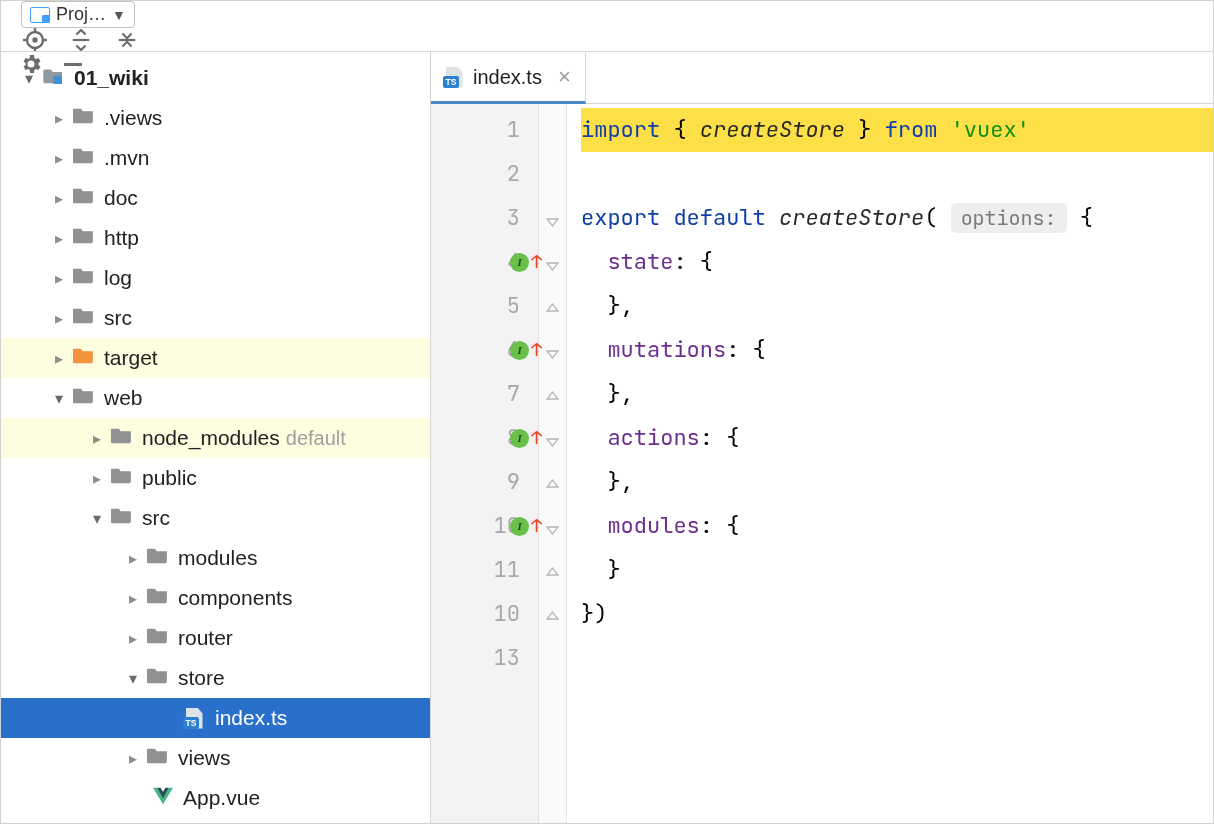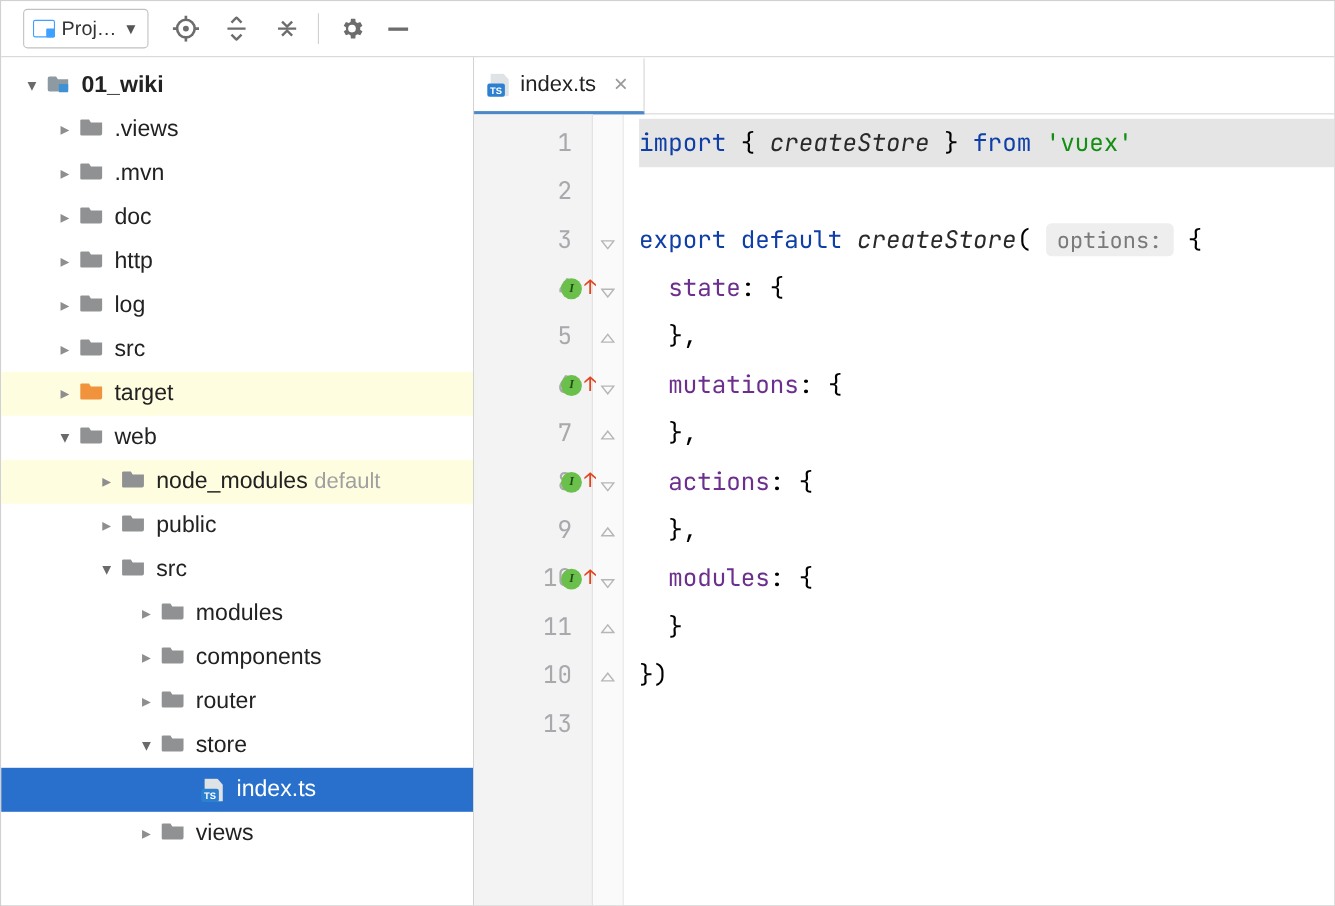--- a/index.html
+++ b/index.html
@@ -10,22 +10,23 @@
     font-family:-apple-system,BlinkMacSystemFont,"Segoe UI",Helvetica,Arial,sans-serif;
     font-size:20px;
     color:#000;
     overflow:hidden;
     display:flex;flex-direction:column;
     border:1px solid #d1d1d1;
   }
   
   .topbar{
     height:50px;
-    display:flex;align-items:center;
+    display:flex;align-items:flex-start;
     flex-shrink:0;
+    flex-direction:column;
   }
   .dropdown{
     display:flex;align-items:center;
     height:36px;
     padding:2px 8px 2px 8px;
     margin-left:20px;
     border:1px solid #c1c1c1;border-radius:4px;
     background:#fff;
     cursor:pointer;
   }
@@ -88,21 +89,21 @@
   .code{flex:1;display:flex;min-height:0;font-family:"Menlo","JetBrains Mono","Consolas",monospace;font-size:22px;line-height:44px}
   .gutter{width:108px;flex-shrink:0;background:#f3f3f3;border-right:1px solid #e1e1e1;text-align:right;color:#a8a8ad;padding-top:4px;position:relative}
   .gline{height:44px;padding-right:18px;position:relative}
   .gline .gnum{display:inline-block;min-width:28px}
   .g-marker{position:absolute;right:-4px;top:50%;transform:translateY(-50%);display:flex;align-items:center;gap:0}
   .g-circ{width:19px;height:19px;border-radius:50%;background:#6bbf4b;display:flex;align-items:center;justify-content:center;color:#1c4e16;font:italic 600 11px/1 serif}
   .g-arrow{color:#e2431e;font-weight:700;font-size:18px;margin-left:2px}
   .foldcol{width:28px;flex-shrink:0;background:#fafafa;border-right:1px solid #e6e6e6;display:flex;flex-direction:column;align-items:center;padding-top:6px}
   .codecol{flex:1;padding:4px 0 0 14px;position:relative}
   .cl{height:44px;white-space:pre}
-  .cl.hl{background:#e5e5e5}
+  .cl.hl{background:#fde047}
   .kw{color:#0f3fa6}
   .st{color:#148f14}
   .fn{font-style:italic;color:#2a2a2a}
   .prop{color:#6d2f8e}
   .hint{background:#eeeeee;border-radius:5px;padding:2px 10px;color:#7a7a7a;font-size:20px;font-family:inherit}
   .def{color:#0f3fa6}
 </style>
 </head>
 <body>
 
@@ -315,20 +316,30 @@
     </div>
     <div class="trow">
       <span class="sp" style="width:112px"></span>
         <span class="chev">▸</span>
         <span class="sp" style="width:4px"></span>
       <span class="folder"><svg class="folder-svg" viewBox="0 0 24 20">
             <path d="M1 2h8l2 3h12v12a2 2 0 0 1-2 2H1a2 2 0 0 1-2-2V4a2 2 0 0 1 2-2Z"></path>
           </svg></span>
       <span class="tree-name">views</span>
     </div>
+    <div class="trow">
+      <span class="sp" style="width:142px"></span>
+      <span class="vue-ic">
+        <svg width="20" height="18" viewBox="0 0 24 20">
+            <path d="M0 0h5l7 12L19 0h5L12 20Z" fill="#46b780"></path>
+            <path d="M5 0h4l3 5 3-5h4L12 13Z" fill="#2f4a5e"></path>
+          </svg>
+      </span>
+      <span class="tree-name">App.vue</span>
+    </div>
   </div>
 
   <div class="editor-area">
     <div class="tabs">
       <div class="tab">
         <span class="ts-badge">
             <span class="page"></span>
             <span class="tag">TS</span>
           </span>
         <span class="fname">index.ts</span>

